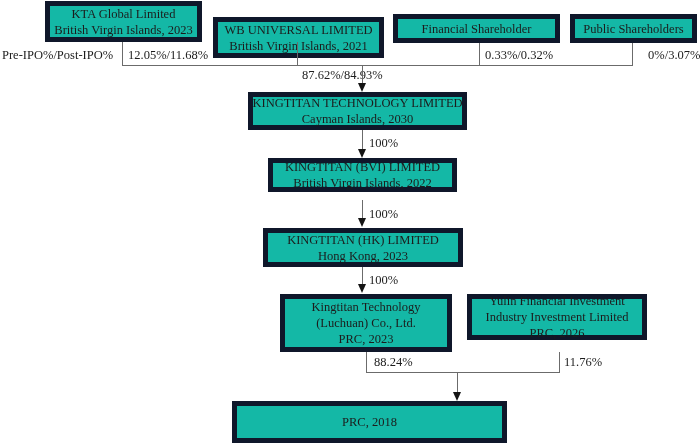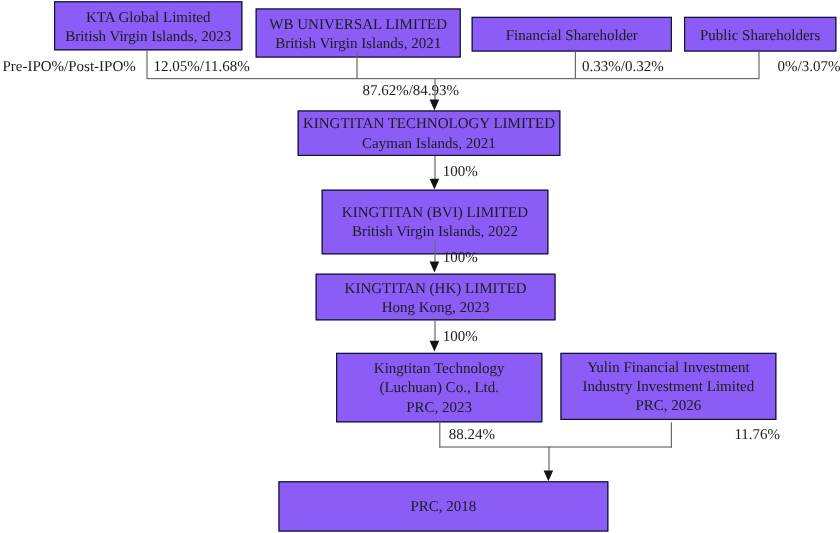--- a/index.html
+++ b/index.html
@@ -12,22 +12,22 @@
     width: 700px;
     height: 444px;
     background: #ffffff;
     font-family: "Liberation Serif", "DejaVu Serif", serif;
     color: #1c1c1c;
     overflow: hidden;
   }
   .node {
     position: absolute;
     box-sizing: border-box;
-    border: 1px solid #0f172a;
-    background: #8b5cf6;
+    border: 5px solid #0f172a;
+    background: #14b8a6;
     display: flex;
     flex-direction: column;
     align-items: center;
     justify-content: center;
     text-align: center;
     font-size: 12.5px;
     line-height: 16px;
     white-space: nowrap;
   }
   .vline {
@@ -50,28 +50,28 @@
   }
   .lbl {
     position: absolute;
     font-size: 12.5px;
     line-height: 16px;
     white-space: nowrap;
   }
 
   
   #box-kta      { left: 45px;  top: 1px;   width: 157px; height: 41px; }
-  #box-wb       { left: 213px; top: 7px;   width: 171px; height: 41px; }
+  #box-wb       { left: 213px; top: 17px;   width: 171px; height: 41px; }
   #box-minority { left: 393px; top: 14px;  width: 167px; height: 29px; }
   #box-public   { left: 570px; top: 14px;  width: 127px; height: 29px; }
   #box-cayman   { left: 248px; top: 92px;  width: 219px; height: 38px; }
-  #box-bvi      { left: 268px; top: 158px; width: 189px; height: 54px; }
+  #box-bvi      { left: 268px; top: 158px; width: 189px; height: 34px; }
   #box-hk       { left: 263px; top: 228px; width: 200px; height: 39px; }
   #box-luchuan  { left: 280px; top: 294px; width: 172px; height: 58px; }
-  #box-yulin    { left: 467px; top: 294px; width: 180px; height: 56px; }
+  #box-yulin    { left: 467px; top: 294px; width: 180px; height: 46px; }
   #box-guangxi  { left: 232px; top: 401px; width: 275px; height: 42px; }
 
   
   #stub-kta      { left: 122px; top: 42px; height: 23px; }
   #stub-wb       { left: 297px; top: 42px; height: 23px; }
   #stub-minority { left: 479px; top: 43px; height: 22px; }
   #stub-public   { left: 632px; top: 43px; height: 22px; }
   #hline-top     { left: 122px; top: 65px; width: 511px; }
 
   
@@ -94,21 +94,21 @@
   
   #lbl-prepost { left: 2px;   top: 47px; }
   #lbl-kta     { left: 128px; top: 47px; }
   #lbl-wb      { left: 302px; top: 47px; margin-top: 20px; }
   #lbl-min     { left: 485px; top: 47px; }
   #lbl-pub     { left: 648px; top: 47px; }
   #lbl-own1    { left: 369px; top: 135px; }
   #lbl-own2    { left: 369px; top: 206px; }
   #lbl-own3    { left: 369px; top: 272px; }
   #lbl-88      { left: 374px; top: 354px; }
-  #lbl-11      { left: 564px; top: 354px; margin-left: 48px; }
+  #lbl-11      { left: 564px; top: 354px; }
 </style>
 </head>
 <body>
 
 <div id="canvas">
 
   <div class="node" id="box-kta">
     <span>KTA Global Limited</span>
     <span>British Virgin Islands, 2023</span>
   </div>
@@ -133,21 +133,21 @@
   <div class="lbl" id="lbl-kta">12.05%/11.68%</div>
   <div class="lbl" id="lbl-wb">87.62%/84.93%</div>
   <div class="lbl" id="lbl-min">0.33%/0.32%</div>
   <div class="lbl" id="lbl-pub">0%/3.07%</div>
 
   <div class="vline" id="shaft-1"></div>
   <div class="arrowhead" id="head-1"></div>
 
   <div class="node" id="box-cayman">
     <span>KINGTITAN TECHNOLOGY LIMITED</span>
-    <span>Cayman Islands, 2021</span>
+    <span>Cayman Islands, 2030</span>
   </div>
 
   <div class="vline" id="shaft-2"></div>
   <div class="arrowhead" id="head-2"></div>
   <div class="lbl" id="lbl-own1">100%</div>
 
   <div class="node" id="box-bvi">
     <span>KINGTITAN (BVI) LIMITED</span>
     <span>British Virgin Islands, 2022</span>
   </div>

